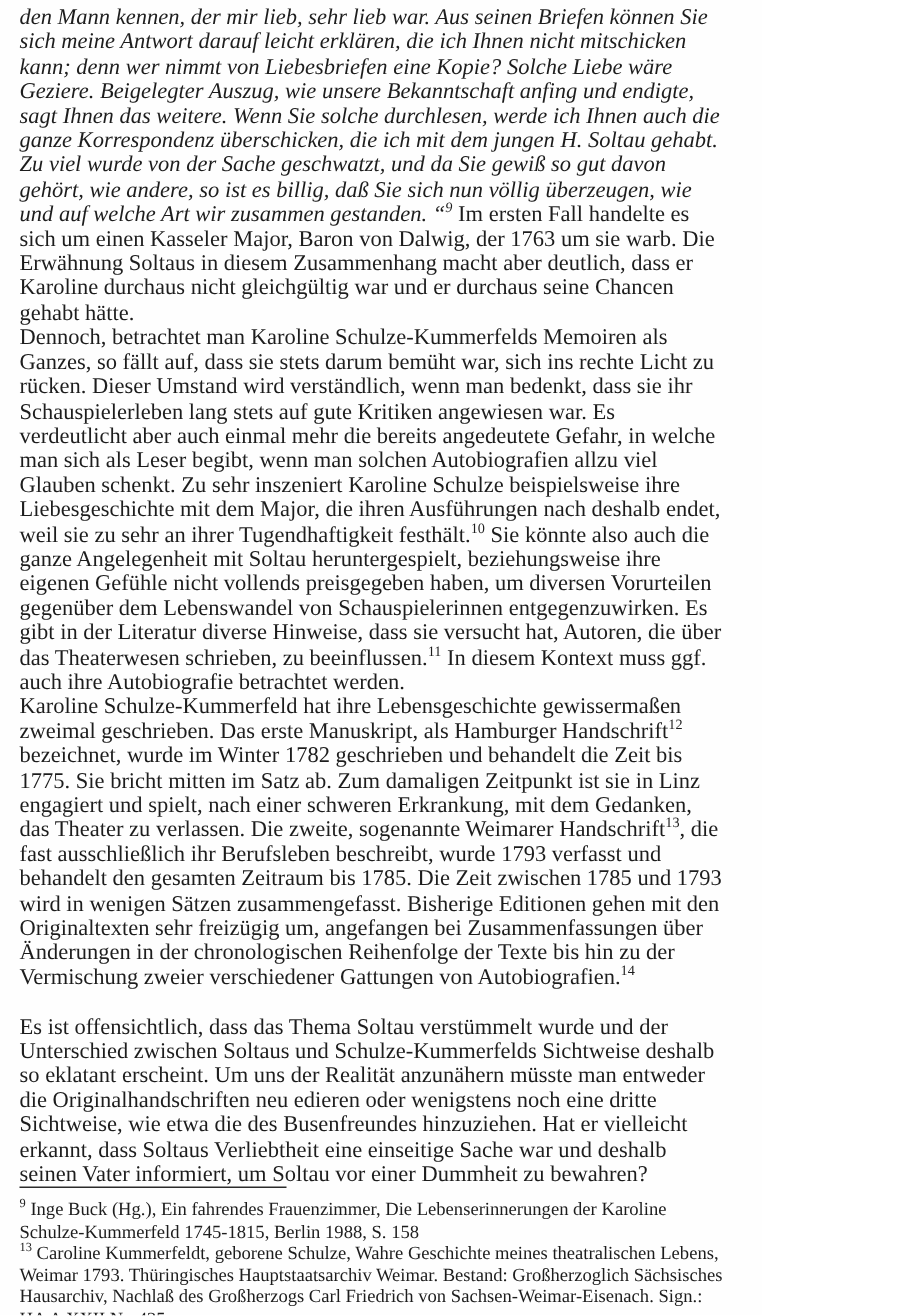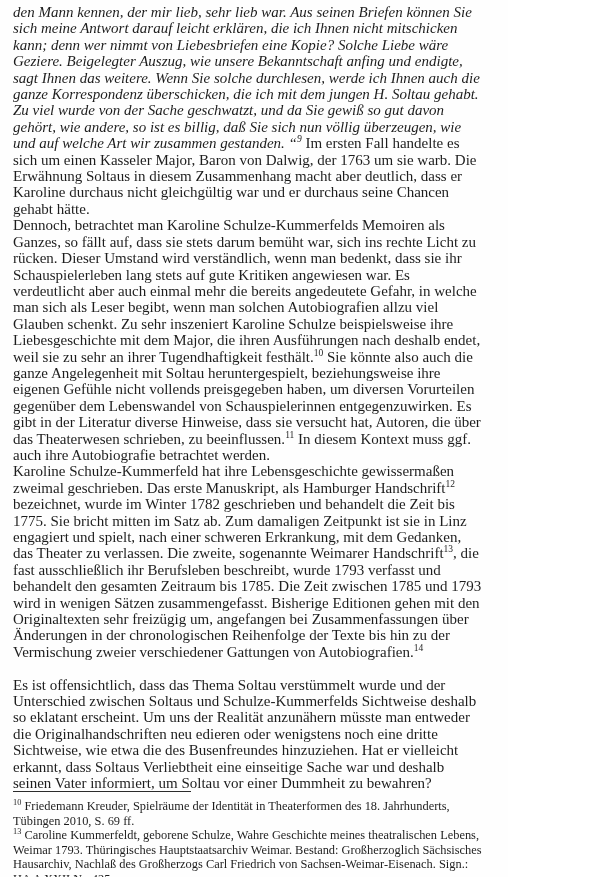--- a/index.html
+++ b/index.html
@@ -66,17 +66,17 @@
 <div class="page" style="background: rgb(254, 254, 254); color: rgb(29, 29, 29);">
   <div class="body-text" id="body-text">
       <p class="para"><em>den Mann kennen, der mir lieb, sehr lieb war. Aus seinen Briefen können Sie sich meine Antwort darauf leicht erklären, die ich Ihnen nicht mitschicken kann; denn wer nimmt von Liebesbriefen eine Kopie? Solche Liebe wäre Geziere. Beigelegter Auszug, wie unsere Bekanntschaft anfing und endigte, sagt Ihnen das weitere. Wenn Sie solche durchlesen, werde ich Ihnen auch die ganze Korrespondenz überschicken, die ich mit dem jungen H. Soltau gehabt. Zu viel wurde von der Sache geschwatzt, und da Sie gewiß so gut davon gehört, wie andere, so ist es billig, daß Sie sich nun völlig überzeugen, wie und auf welche Art wir zusammen gestanden. “</em><sup class="it">9</sup><span> Im ersten Fall handelte es sich um einen Kasseler Major, Baron von Dalwig, der 1763 um sie warb. Die Erwähnung Soltaus in diesem Zusammenhang macht aber deutlich, dass er Karoline durchaus nicht gleichgültig war und er durchaus seine Chancen gehabt hätte.</span></p>
       <p class="para"><span>Dennoch, betrachtet man Karoline Schulze-Kummerfelds Memoiren als Ganzes, so fällt auf, dass sie stets darum bemüht war, sich ins rechte Licht zu rücken. Dieser Umstand wird verständlich, wenn man bedenkt, dass sie ihr Schauspielerleben lang stets auf gute Kritiken angewiesen war. Es verdeutlicht aber auch einmal mehr die bereits angedeutete Gefahr, in welche man sich als Leser begibt, wenn man solchen Autobiografien allzu viel Glauben schenkt. Zu sehr inszeniert Karoline Schulze beispielsweise ihre Liebesgeschichte mit dem Major, die ihren Ausführungen nach deshalb endet, weil sie zu sehr an ihrer Tugendhaftigkeit festhält.</span><sup>10</sup><span> Sie könnte also auch die ganze Angelegenheit mit Soltau heruntergespielt, beziehungsweise ihre eigenen Gefühle nicht vollends preisgegeben haben, um diversen Vorurteilen gegenüber dem Lebenswandel von Schauspielerinnen entgegenzuwirken. Es gibt in der Literatur diverse Hinweise, dass sie versucht hat, Autoren, die über das Theaterwesen schrieben, zu beeinflussen.</span><sup>11</sup><span> In diesem Kontext muss ggf. auch ihre Autobiografie betrachtet werden.</span></p>
       <p class="para"><span>Karoline Schulze-Kummerfeld hat ihre Lebensgeschichte gewissermaßen zweimal geschrieben. Das erste Manuskript, als Hamburger Handschrift</span><sup>12</sup><span> bezeichnet, wurde im Winter 1782 geschrieben und behandelt die Zeit bis 1775. Sie bricht mitten im Satz ab. Zum damaligen Zeitpunkt ist sie in Linz engagiert und spielt, nach einer schweren Erkrankung, mit dem Gedanken, das Theater zu verlassen. Die zweite, sogenannte Weimarer Handschrift</span><sup>13</sup><span>, die fast ausschließlich ihr Berufsleben beschreibt, wurde 1793 verfasst und behandelt den gesamten Zeitraum bis 1785. Die Zeit zwischen 1785 und 1793 wird in wenigen Sätzen zusammengefasst. Bisherige Editionen gehen mit den Originaltexten sehr freizügig um, angefangen bei Zusammenfassungen über Änderungen in der chronologischen Reihenfolge der Texte bis hin zu der Vermischung zweier verschiedener Gattungen von Autobiografien.</span><sup>14</sup></p>
       <p class="para blank-before"><span>Es ist offensichtlich, dass das Thema Soltau verstümmelt wurde und der Unterschied zwischen Soltaus und Schulze-Kummerfelds Sichtweise deshalb so eklatant erscheint. Um uns der Realität anzunähern müsste man entweder die Originalhandschriften neu edieren oder wenigstens noch eine dritte Sichtweise, wie etwa die des Busenfreundes hinzuziehen. Hat er vielleicht erkannt, dass Soltaus Verliebtheit eine einseitige Sache war und deshalb seinen Vater informiert, um Soltau vor einer Dummheit zu bewahren?</span></p>
     </div>
   <div class="footnote-area">
     <div class="fn-sep"></div>
     <div id="footnotes">
-        <p class="footnote"><sup>10</sup> Friedemann Kreuder, Spielräume der Identität in Theaterformen des 18. Jahrhunderts, Tübingen 2010, S. 69 ff.</p>
+        <p class="footnote"><sup>9</sup> Inge Buck (Hg.), Ein fahrendes Frauenzimmer, Die Lebenserinnerungen der Karoline Schulze-Kummerfeld 1745-1815, Berlin 1988, S. 158</p>
         <p class="footnote"><sup>13</sup> Caroline Kummerfeldt, geborene Schulze, Wahre Geschichte meines theatralischen Lebens, Weimar 1793. Thüringisches Hauptstaatsarchiv Weimar. Bestand: Großherzoglich Sächsisches Hausarchiv, Nachlaß des Großherzogs Carl Friedrich von Sachsen-Weimar-Eisenach. Sign.: HA A XXII Nr. 425.</p>
       </div>
   </div>
 </div>
 
 </body></html>

